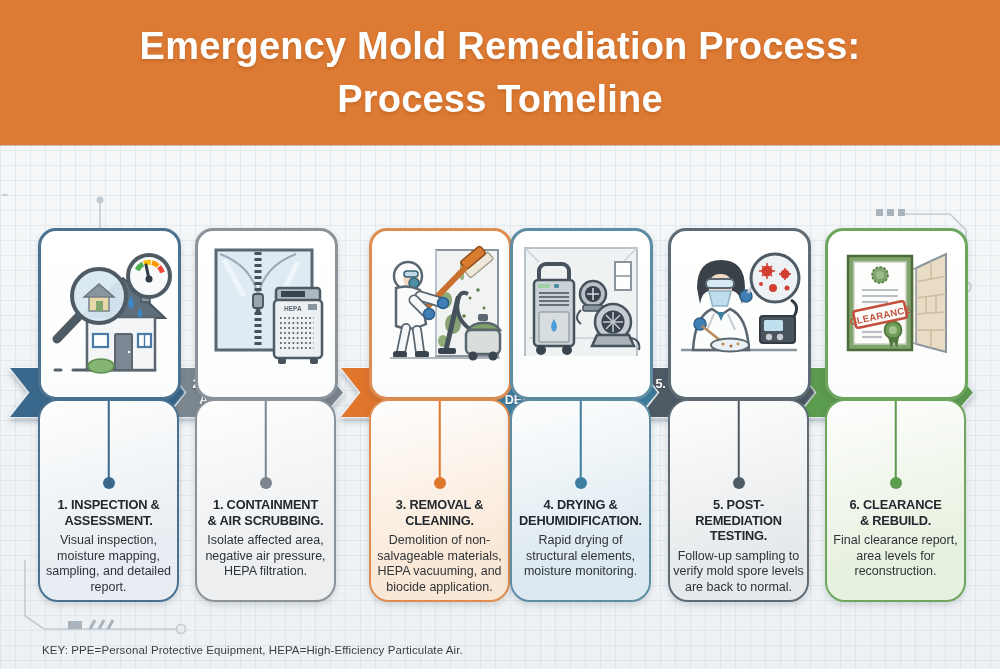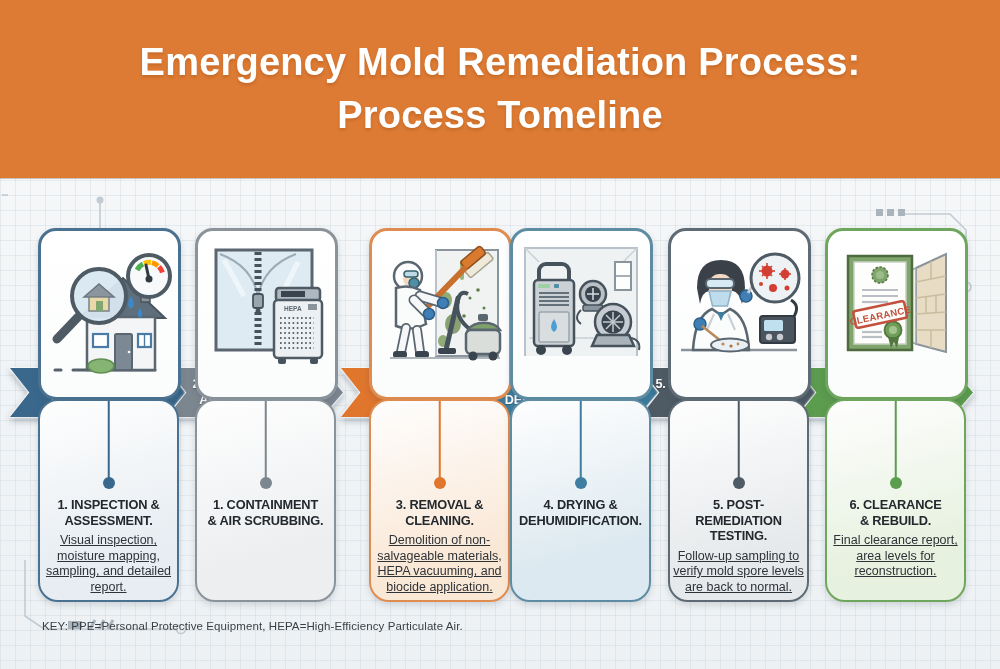--- a/index.html
+++ b/index.html
@@ -7,21 +7,21 @@
     position:relative;width:1000px;height:669px;overflow:hidden;
     font-family:"Liberation Sans", sans-serif;
     background:
       linear-gradient(rgba(192,206,215,.30) 1px, transparent 1px),
       linear-gradient(90deg, rgba(192,206,215,.30) 1px, transparent 1px),
       linear-gradient(180deg,#F8F9FA 0%,#F1F4F6 60%,#EDF1F3 100%);
     background-size:15px 15px,15px 15px,100% 100%;
   }
   
   .header{
-    position:absolute;left:0;top:0;width:1000px;height:178px;
+    position:absolute;left:0;top:0;width:1000px;height:145px;
     display:flex;flex-direction:column;align-items:center;justify-content:center;
     gap:4px;box-shadow:0 1px 0 rgba(120,90,60,.35);
   }
   .header .t1,.header .t2{
     color:#fff;font-weight:bold;font-size:38px;line-height:1.28;
     letter-spacing:.2px;text-shadow:0 2px 3px rgba(120,60,10,.25);
   }
   
   .deco{position:absolute;left:0;top:0;z-index:0;pointer-events:none;}
   
@@ -47,41 +47,41 @@
   .connector-dot{
     position:absolute;left:50%;top:76px;width:12px;height:12px;border-radius:50%;
     transform:translateX(-50%);background:var(--accent);
   }
   .desc-head{
     margin:96px 2px 0 2px;text-align:center;
     font-weight:bold;font-size:12.8px;line-height:1.22;letter-spacing:-.2px;color:#22282D;
   }
   .desc-body{
     margin:5px 3px 0 3px;text-align:center;
-    font-size:12.5px;line-height:1.24;color:#2E3338;text-decoration:underline;
+    font-size:12.5px;line-height:1.24;color:#2E3338;
   }
   
   .arrow{
     position:absolute;left:-28px;top:368px;width:176px;height:49px;z-index:3;
     background:linear-gradient(180deg,var(--accent),var(--accent));
     clip-path:polygon(0% 0%, 88% 0%, 100% 50%, 88% 100%, 0% 100%, 11% 50%);
     display:flex;flex-direction:column;align-items:center;justify-content:center;
     padding-left:18px;padding-right:26px;box-sizing:border-box;
   }
   .arrow-wrap{
     position:absolute;left:0;top:0;width:100%;height:100%;
     filter:drop-shadow(0 0 1px #fff) drop-shadow(0 0 1px #fff) drop-shadow(0 3px 3px rgba(40,60,80,.35));
   }
   .arrow .a1,.arrow .a2{
     color:#fff;font-weight:bold;font-size:12.6px;line-height:1.25;
     letter-spacing:-.1px;white-space:nowrap;text-shadow:0 1px 1px rgba(0,0,0,.25);
   }
   
   .footer-key{
-    position:absolute;left:42px;top:620px;font-size:11.5px;color:#3A3F44;letter-spacing:.1px;
+    position:absolute;left:42px;top:644px;font-size:11.5px;color:#3A3F44;letter-spacing:.1px;
   }
 </style>
 </head>
 <body>
 
 <div class="page">
 
   <svg class="deco" width="1000" height="669">
     <g stroke="#C2CBD2" stroke-width="1.6" fill="none">
       <circle cx="100" cy="200" r="3.5" fill="#C2CBD2" stroke="none"></circle>
@@ -186,20 +186,21 @@
         <rect x="110" y="120" width="8" height="6" rx="2" fill="#46525C"></rect>
       </svg>
     </div>
     <div class="desc-card">
       <div class="connector"></div>
       <div class="connector-dot"></div>
       <div class="desc-head">
         <span>1. CONTAINMENT</span><br>
         <span>&amp; AIR SCRUBBING.</span>
       </div>
+      <div class="desc-body">Isolate affected area, negative air pressure, HEPA filtration.</div>
     </div>
     <div class="arrow-wrap">
       <div class="arrow">
         <span class="a1">2. CONTAINMENT &amp;</span>
         <span class="a2">AIR SCRUBBING.</span>
       </div>
     </div>
   </div>
 
   <div class="col c2" style="--accent: #E0752C; --border: #DE8C4F; --tint: #FAE8D7;">
@@ -308,20 +309,21 @@
         <path d="M116 100 q10 2 8 12" fill="none" stroke="#46525C" stroke-width="2"></path>
       </svg>
     </div>
     <div class="desc-card">
       <div class="connector"></div>
       <div class="connector-dot"></div>
       <div class="desc-head">
         <span>4. DRYING &amp;</span><br>
         <span>DEHUMIDIFICATION.</span>
       </div>
+      <div class="desc-body">Rapid drying of structural elements, moisture monitoring.</div>
     </div>
     <div class="arrow-wrap">
       <div class="arrow">
         <span class="a1">4. DRYING &amp;</span>
         <span class="a2">DEHUMIDIFICATION.</span>
       </div>
     </div>
   </div>
 
   <div class="col c4" style="--accent: #4E5A64; --border: #5E6A74; --tint: #E6E9EB;">

